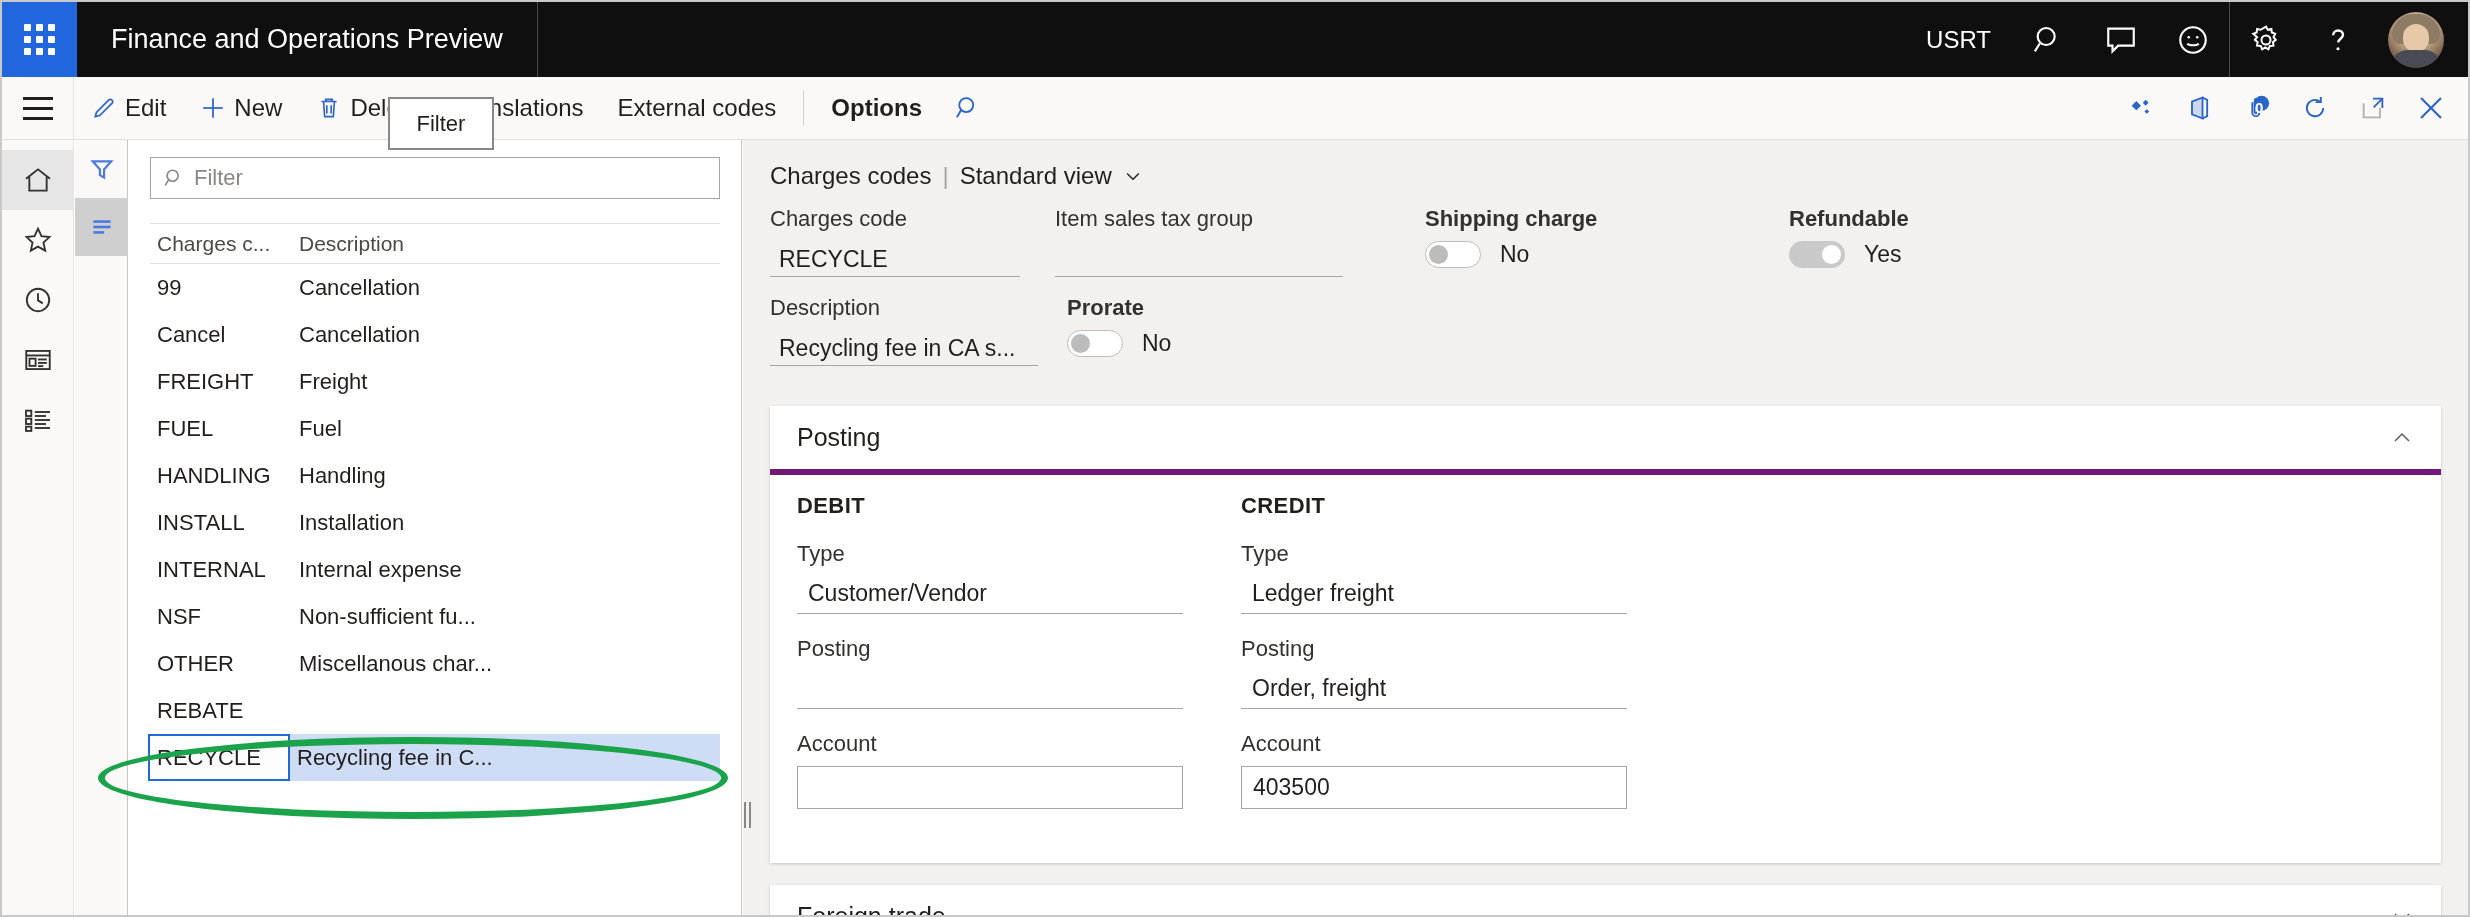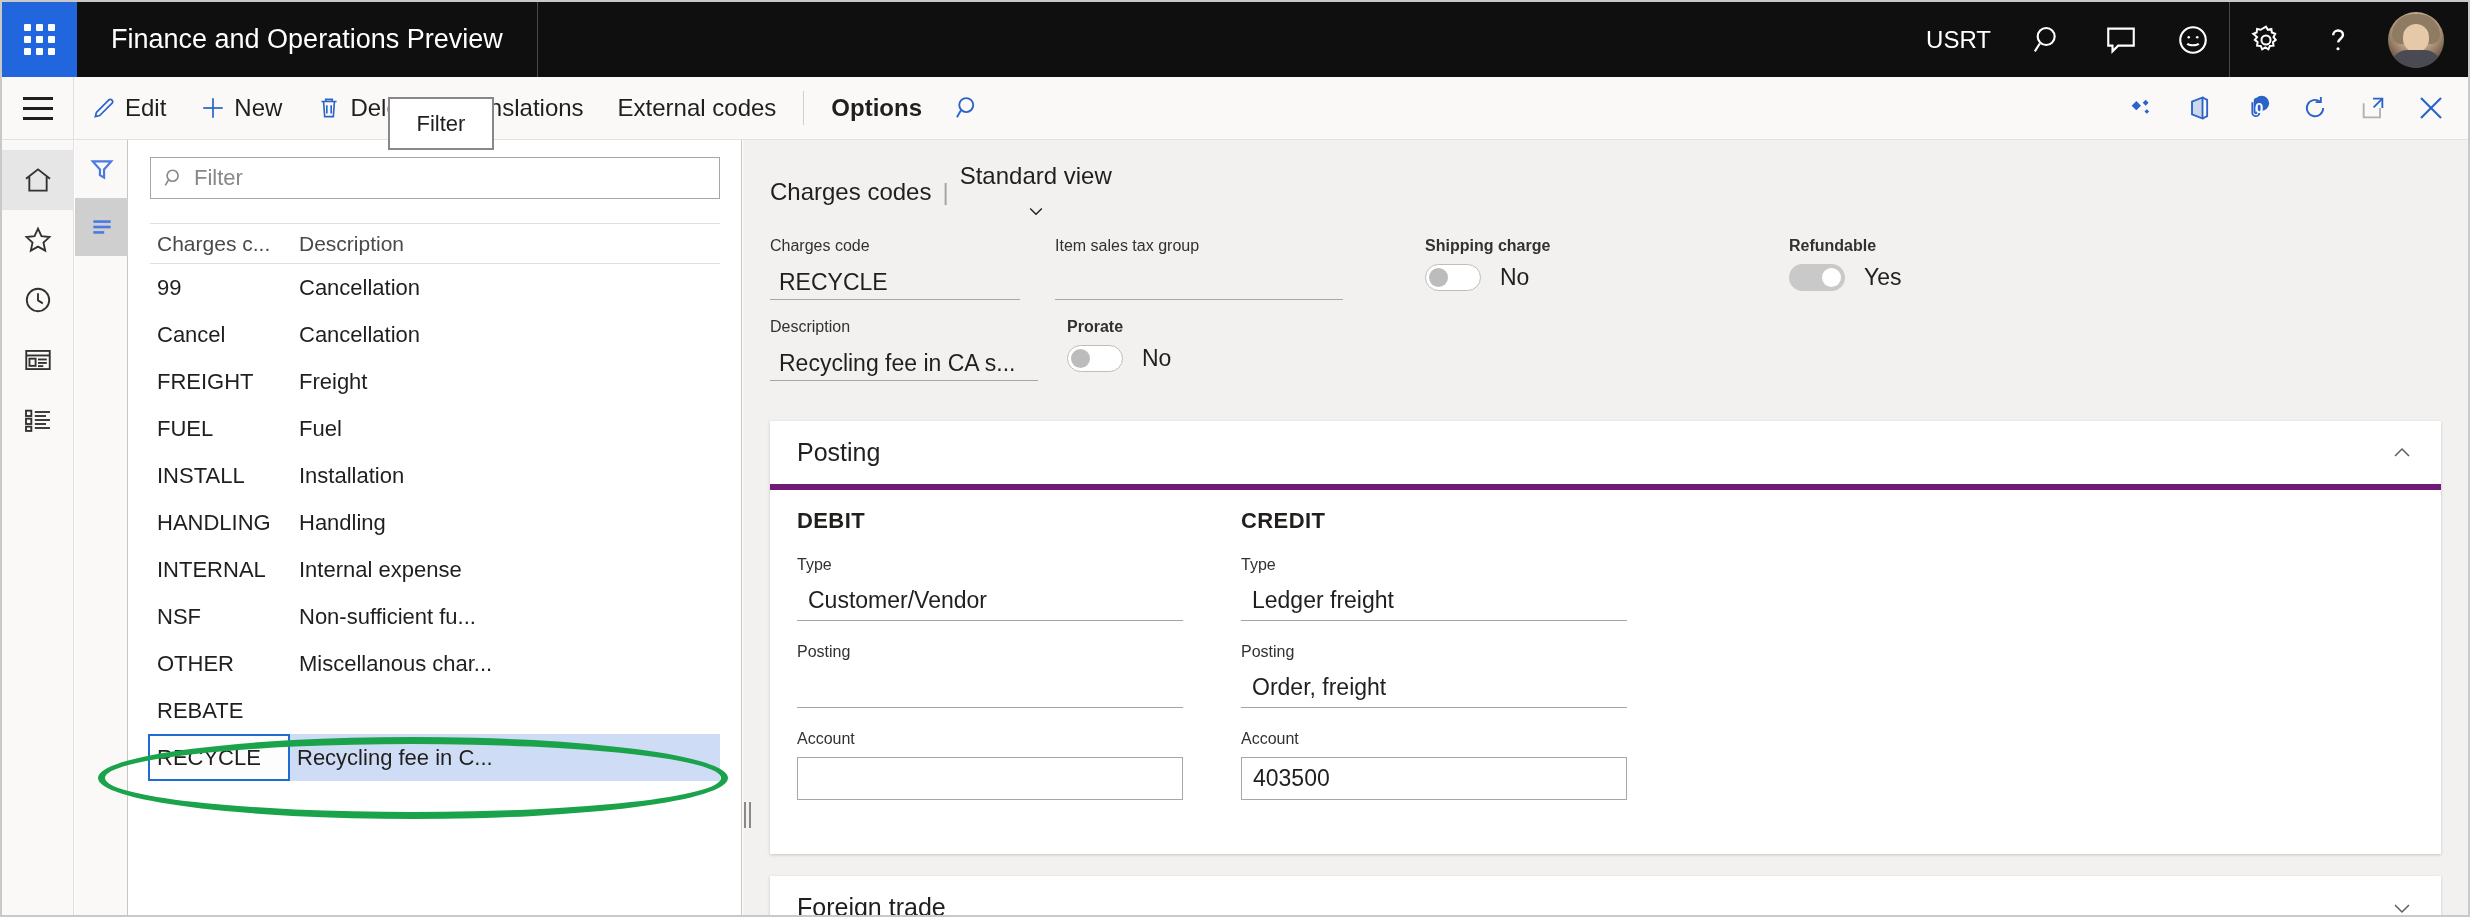--- a/index.html
+++ b/index.html
@@ -174,28 +174,28 @@
   
   .detail {
     position: absolute; left: 741px; top: 138px; right: 0; bottom: 0;
     background: #f2f1f0; overflow: hidden;
   }
   .breadcrumb {
     display: flex; align-items: center; gap: 11px;
     padding: 22px 0 0 27px; font-size: 24px; color: #201f1e;
   }
   .bc-sep { color: #a6a6a6; }
-  .bc-view { display: flex; align-items: center; gap: 11px; cursor: pointer; flex-direction: column; }
+  .bc-view { display: flex; align-items: center; gap: 11px; cursor: pointer; }
 
   .fieldgrid {
     position: relative; padding: 16px 0 0 27px;
   }
   .frow { display: flex; }
   .field { position: relative; }
-  .flabel { font-size: 16px; color: #323130; margin-bottom: 9px; white-space: nowrap; }
+  .flabel { font-size: 22px; color: #323130; margin-bottom: 9px; white-space: nowrap; }
   .flabel.bold { font-weight: bold; }
   .fvalue {
     font-size: 23px; color: #201f1e; height: 36px; line-height: 36px;
     padding-left: 9px; white-space: nowrap; cursor: text;
   }
   .funderline { border-bottom: 1px solid #a6a6a6; }
 
   .toggle-row { display: flex; align-items: center; gap: 19px; }
   .tgl {
     width: 56px; height: 27px; border-radius: 14px; position: relative;
@@ -497,26 +497,26 @@
         </div>
         <div class="lrow">
           <div class="c1">FREIGHT</div>
           <div class="c2">Freight</div>
         </div>
         <div class="lrow">
           <div class="c1">FUEL</div>
           <div class="c2">Fuel</div>
         </div>
         <div class="lrow">
+          <div class="c1">HANDLING</div>
+          <div class="c2">Handling</div>
+        </div>
+        <div class="lrow">
           <div class="c1">INSTALL</div>
           <div class="c2">Installation</div>
-        </div>
-        <div class="lrow">
-          <div class="c1">HANDLING</div>
-          <div class="c2">Handling</div>
         </div>
         <div class="lrow">
           <div class="c1">INTERNAL</div>
           <div class="c2">Internal expense</div>
         </div>
         <div class="lrow">
           <div class="c1">NSF</div>
           <div class="c2">Non-sufficient fu...</div>
         </div>
         <div class="lrow">

